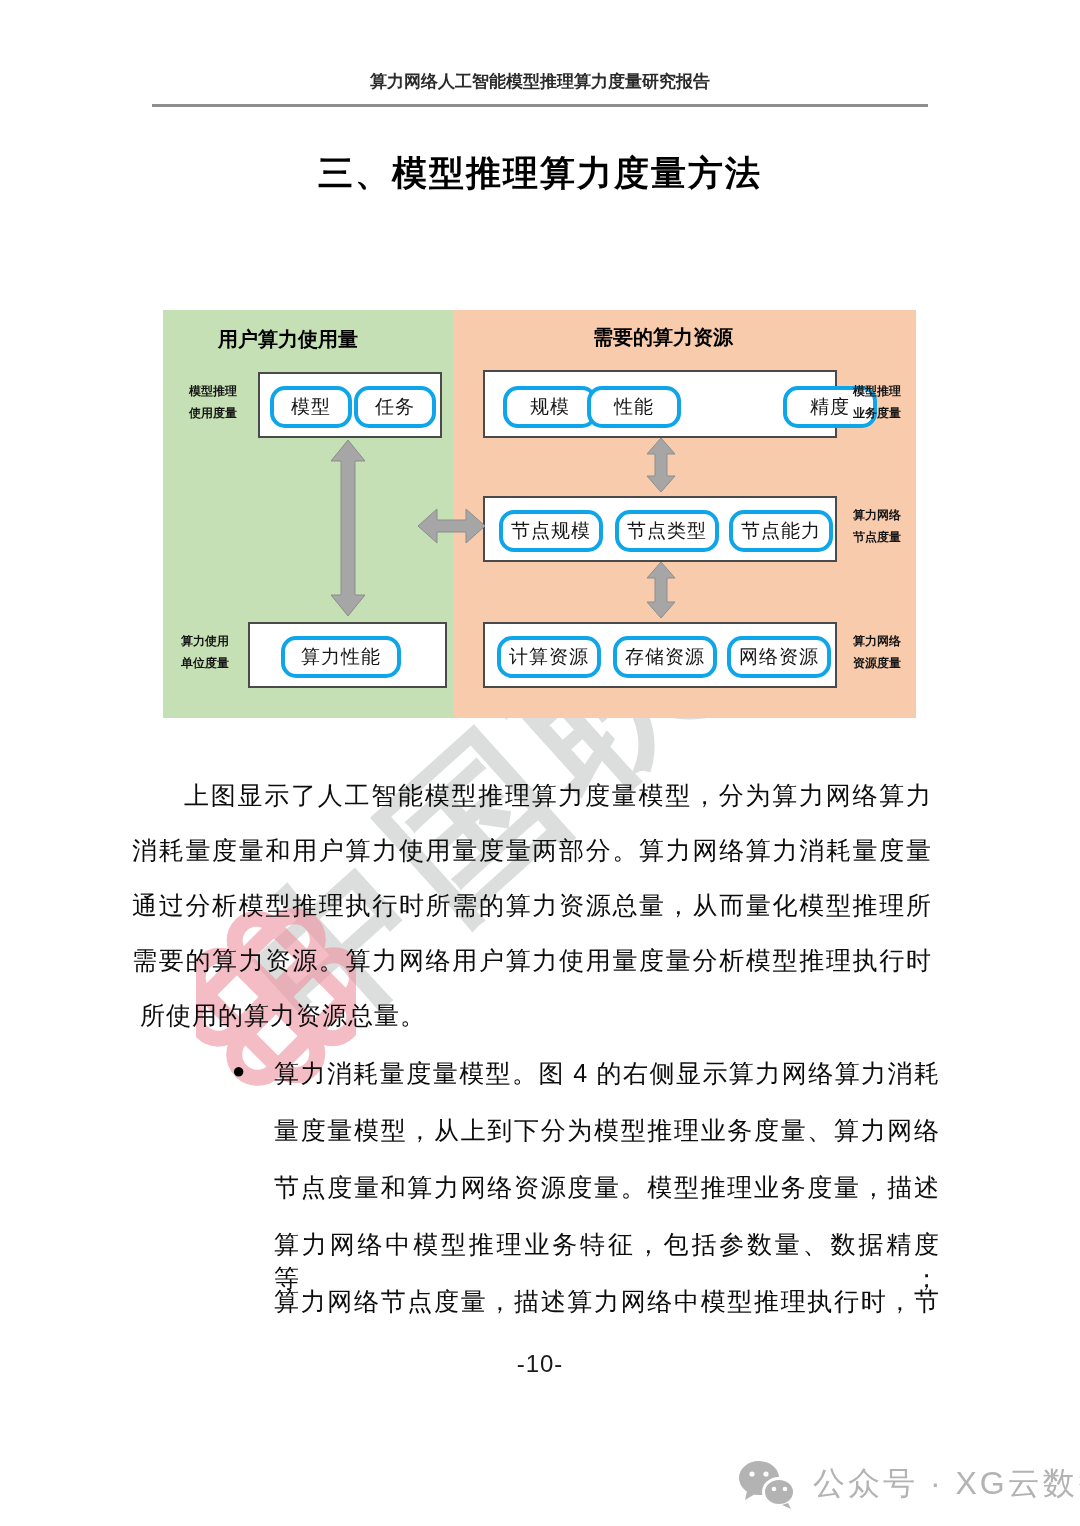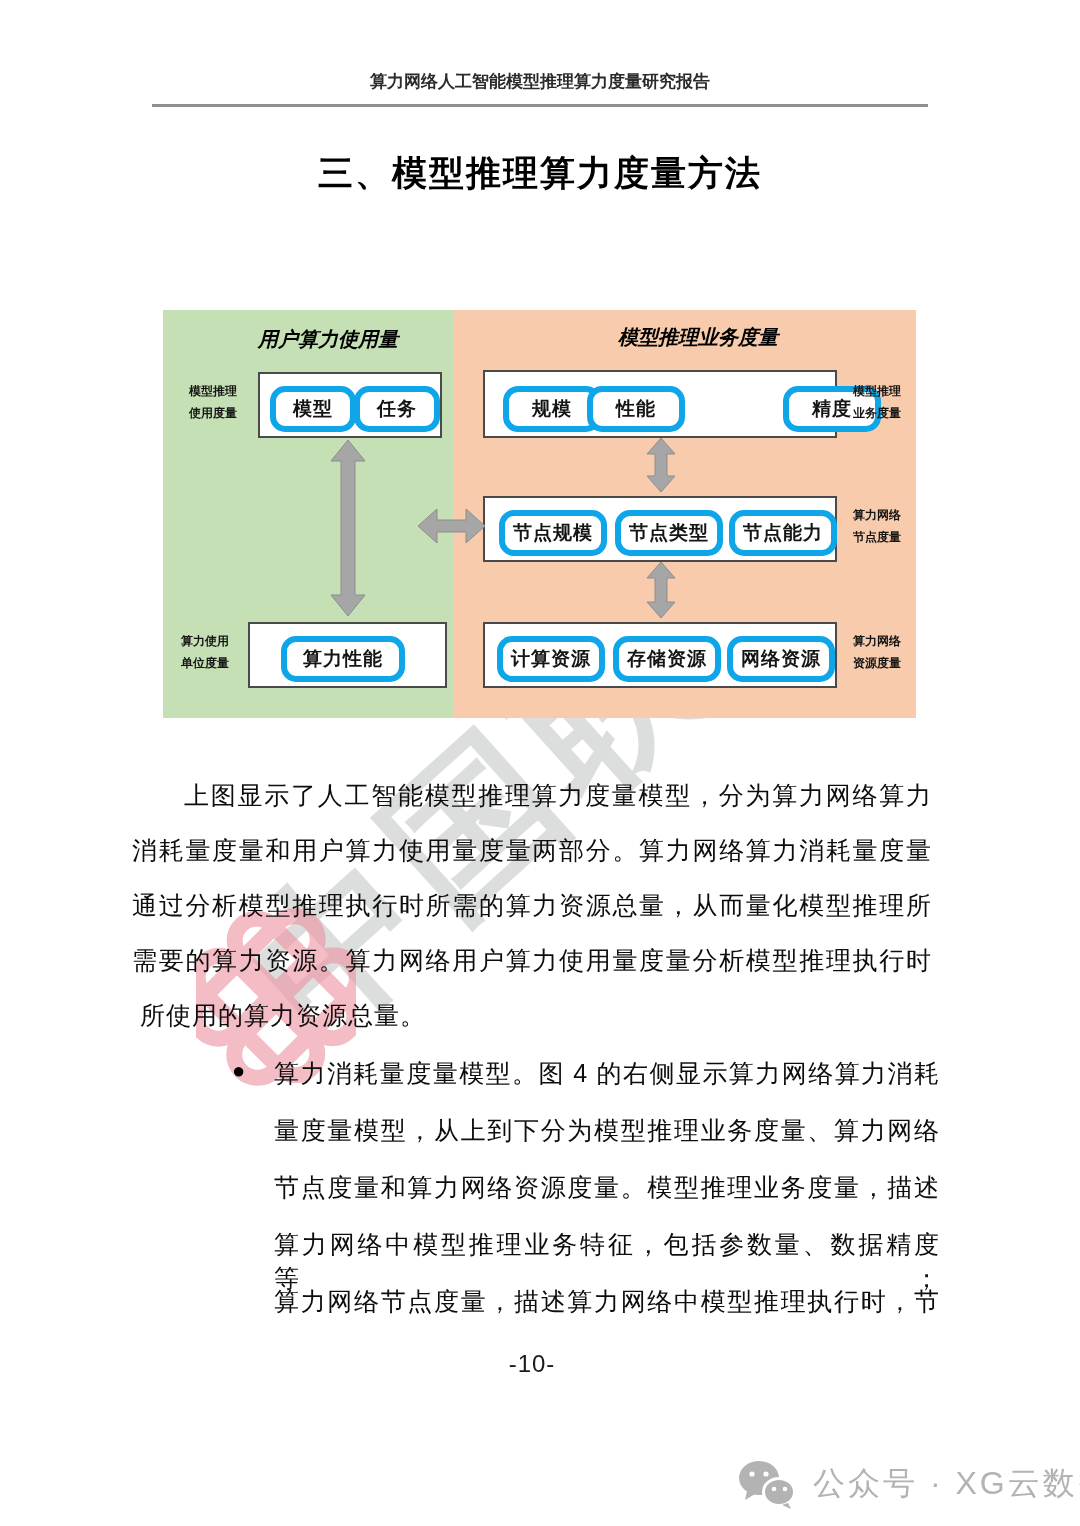--- a/index.html
+++ b/index.html
@@ -17,39 +17,39 @@
   .header-title{position:absolute;left:140px;top:70px;width:800px;text-align:center;
         font-size:17px;font-weight:600;color:#2b2b2b;}
   .header-rule{position:absolute;left:152px;top:104px;width:776px;height:3px;background:#8f8f8f;}
   .doc-title{position:absolute;left:90px;top:150px;width:900px;text-align:center;
         font-size:35px;font-weight:bold;letter-spacing:2px;color:#000;}
   .section-heading{position:absolute;left:175px;top:250px;font-size:30px;font-weight:bold;color:#000;}
   
   .figure{position:absolute;left:163px;top:310px;width:753px;height:408px;}
   .panel-left{position:absolute;left:0;top:0;width:290px;height:408px;}
   .panel-right{position:absolute;left:290px;top:0;width:463px;height:408px;}
-  .panel-title{position:absolute;font-size:20px;font-weight:bold;color:#000;text-align:right;font-style:italic;}
+  .panel-title{position:absolute;font-size:20px;font-weight:bold;color:#000;text-align:left;}
   .outer-box{position:absolute;background:#fff;border:2px solid #4a4a4a;}
-  .pill{position:absolute;background:#fff;border:6px solid #0ea5e9;border-radius:15px;
+  .pill{position:absolute;background:#fff;border:4px solid #0ea5e9;border-radius:15px;
         display:flex;align-items:center;justify-content:center;
-        font-size:19px;font-weight:700;color:#151515;letter-spacing:1px;}
+        font-size:19px;font-weight:400;color:#151515;letter-spacing:1px;}
   .side-label{position:absolute;font-size:12px;font-weight:600;line-height:22px;
         color:#151515;text-align:center;}
   .fig-arrows{position:absolute;left:0;top:0;pointer-events:none;}
   .caption{position:absolute;left:140px;top:735px;width:800px;text-align:center;
         font-size:21px;font-weight:600;color:#1a1a1a;letter-spacing:2px;}
   
   .bline{position:absolute;left:132px;width:800px;font-size:25px;line-height:34px;
         color:#0d0d0d;text-align:justify;text-align-last:justify;letter-spacing:1px;}
   .bline.first{text-indent:52px;}
   .bline.last{text-align-last:left;}
   .bullet-marker{position:absolute;left:232px;top:1058px;font-size:22px;color:#000;}
   .bulline{position:absolute;left:274px;width:666px;font-size:25px;line-height:34px;
         color:#0d0d0d;text-align:justify;text-align-last:justify;letter-spacing:1px;}
-  .page-number{position:absolute;left:132px;top:1350px;width:800px;text-align:center;
+  .page-number{position:absolute;left:140px;top:1350px;width:800px;text-align:center;
         font-size:24px;color:#1a1a1a;letter-spacing:1px;}
   
   .footer-brand{position:absolute;left:735px;top:1458px;display:flex;align-items:center;gap:16px;}
   .footer-brand .brand-text{font-size:32px;color:#b3b3b3;letter-spacing:3px;white-space:nowrap;}
 </style>
 </head>
 <body>
 
 <div class="page">
 
@@ -72,21 +72,21 @@
     <div class="header-title">算力网络人工智能模型推理算力度量研究报告</div>
     <div class="header-rule"></div>
 
     <div class="doc-title">三、模型推理算力度量方法</div>
 
     <div class="figure">
       <div class="panel-left" style="background:#c5e0b4;"></div>
       <div class="panel-right" style="background:#f8cbad;"></div>
 
       <div class="panel-title" style="left:55px;top:16px;width:180px;">用户算力使用量</div>
-      <div class="panel-title" style="left:430px;top:14px;width:185px;">模型推理业务度量</div>
+      <div class="panel-title" style="left:430px;top:14px;width:185px;">需要的算力资源</div>
 
       <div class="side-label" style="left:8px;top:70px;width:84px;">
         <div>模型推理</div>
         <div>使用度量</div>
       </div>
       <div class="outer-box" style="left:95px;top:62px;width:180px;height:62px;"></div>
       <div class="pill" style="left:107px;top:76px;width:74px;height:34px;">模型</div>
       <div class="pill" style="left:191px;top:76px;width:74px;height:34px;">任务</div>
 
       <div class="outer-box" style="left:320px;top:60px;width:350px;height:64px;"></div>

